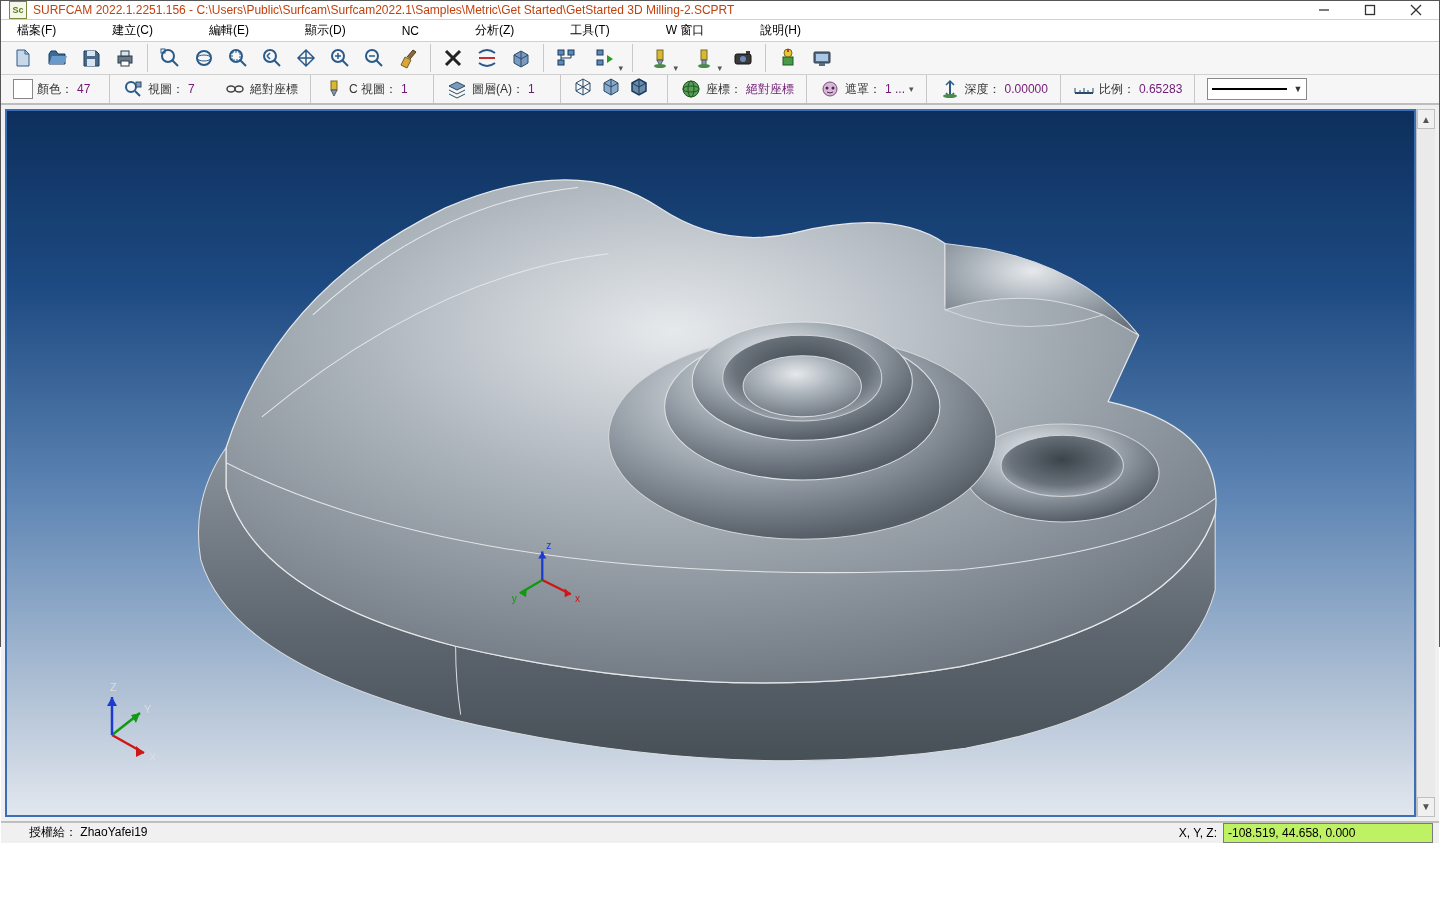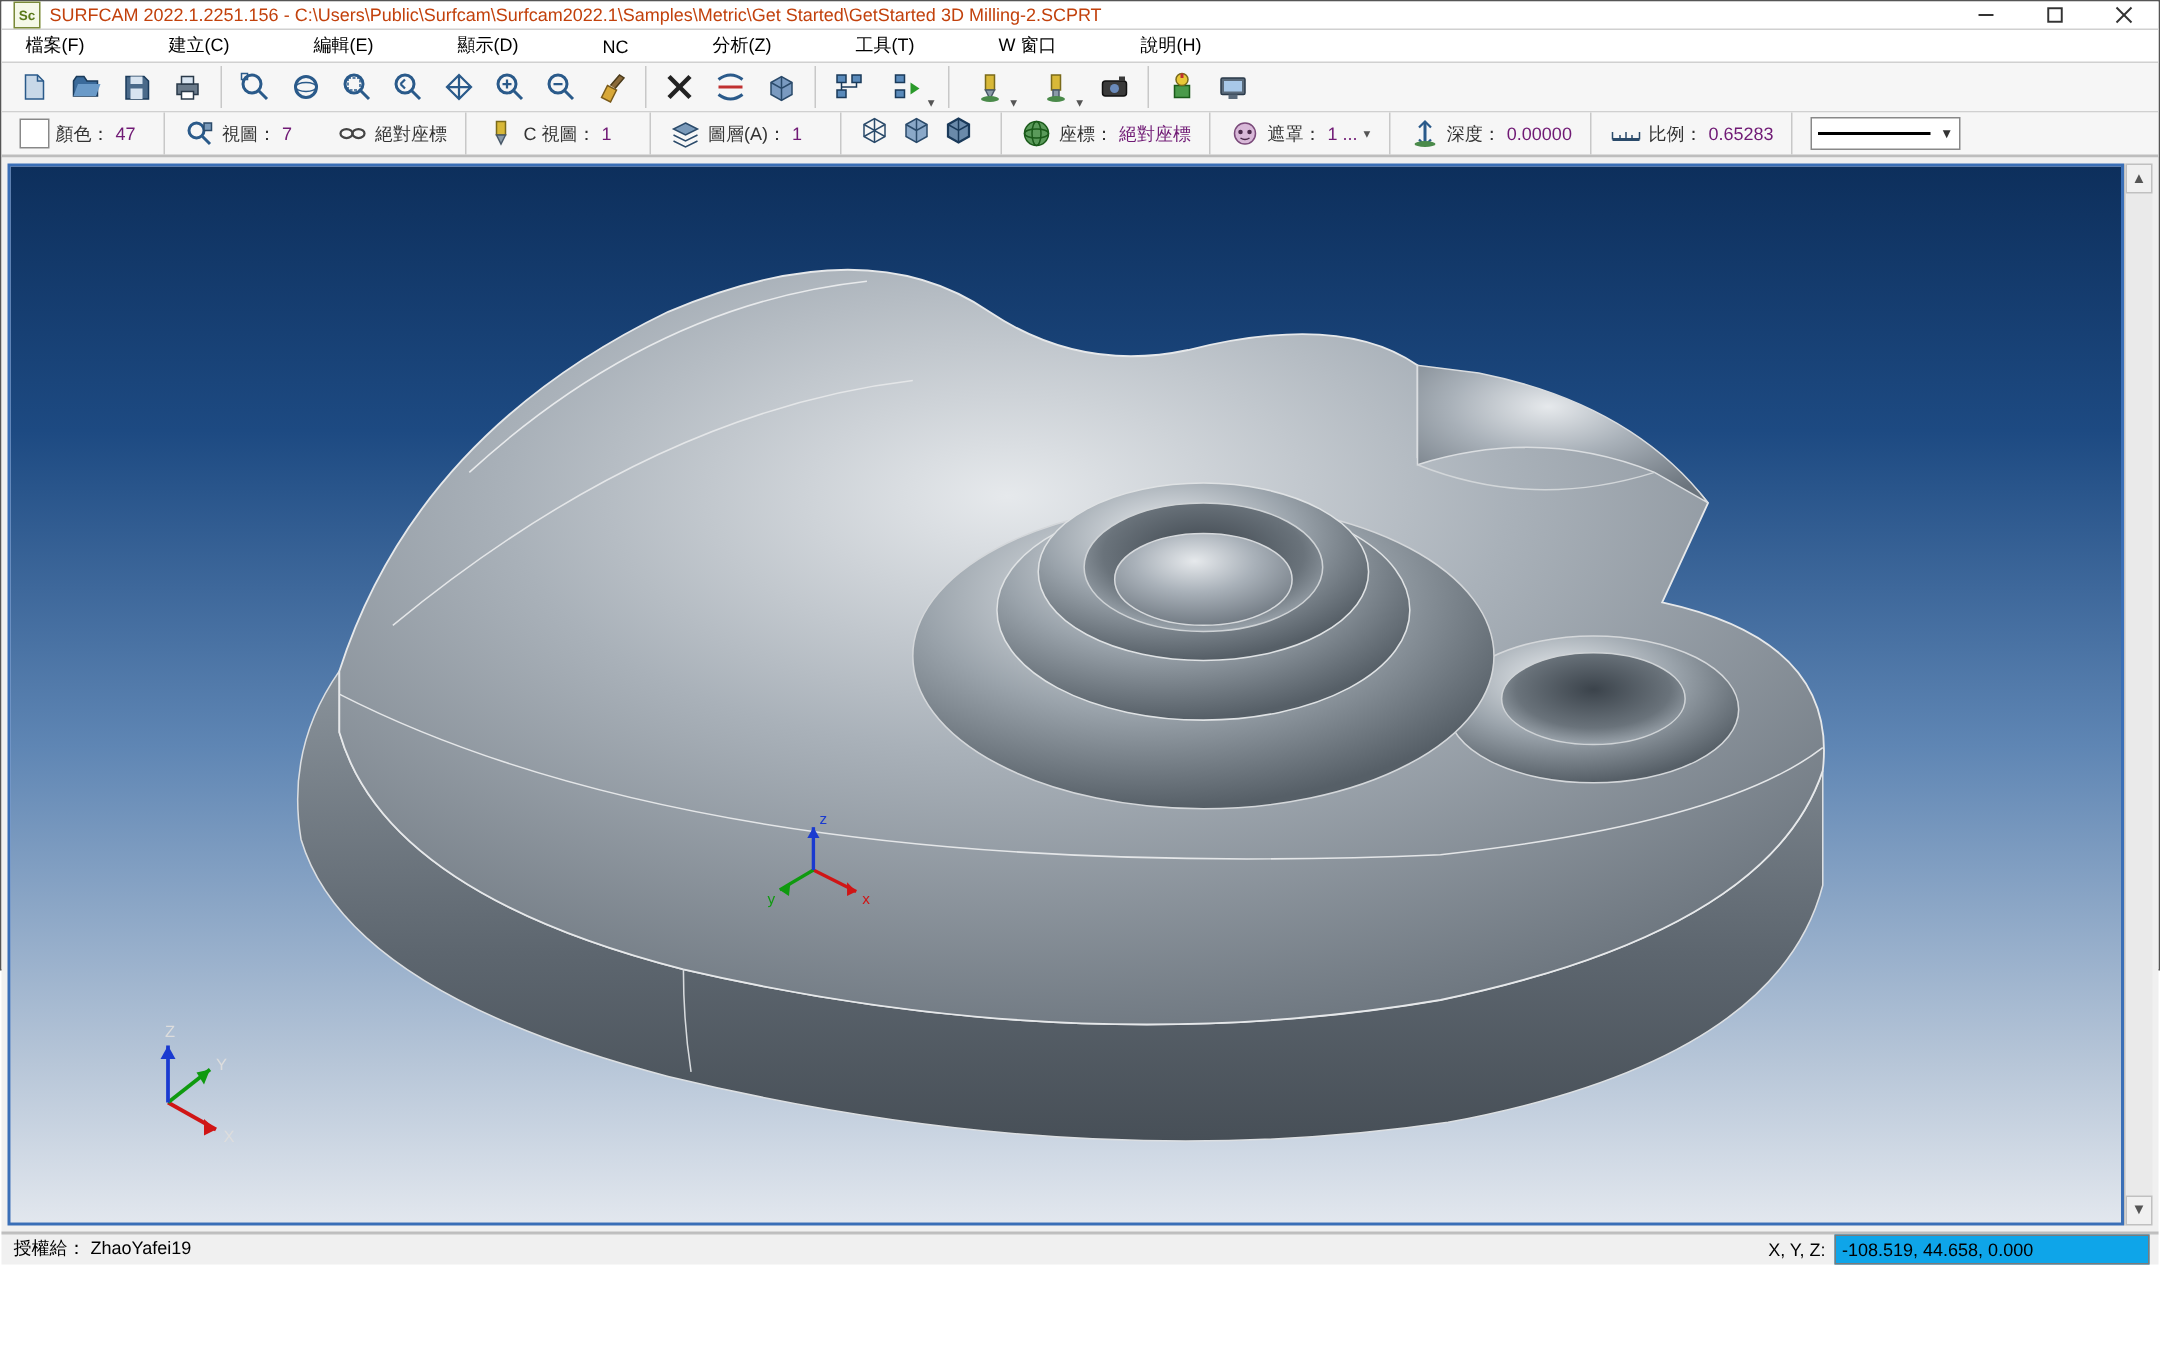--- a/index.html
+++ b/index.html
@@ -33,23 +33,23 @@
   .band{height:14px;background:#f0f0f0;border-bottom:1px solid #bdbdbd;}
   
   .viewport-frame{flex:1;display:flex;border-bottom:1px solid #bdbdbd;background:#f0f0f0;padding:4px;}
   .viewport{flex:1;position:relative;border:2px solid #3a6fb7;background:linear-gradient(to bottom,#0d2f5c 0%,#1d4a82 25%,#5f86b4 55%,#b7c6d8 85%,#e2e7ee 100%);overflow:hidden;}
   .axis-gizmo{position:absolute;left:80px;bottom:50px;}
   .scrollbar-v{width:18px;background:#eaeaea;border-left:1px solid #c0c0c0;display:flex;flex-direction:column;}
   .scrollbar-v .arrow{height:18px;display:flex;align-items:center;justify-content:center;font-size:10px;color:#555;background:#f0f0f0;border:1px solid #c0c0c0;}
   .scrollbar-v .track{flex:1;}
   
   .statusbar{height:24px;background:#f0f0f0;display:flex;align-items:center;font-size:12px;border-top:1px solid #c0c0c0;}
-  .statusbar .left{padding:0 8px;flex:1;}
+  .statusbar .left{padding:0 8px;flex:1;margin-left:20px;}
   .statusbar .xyz-lbl{padding:0 6px;}
-  .statusbar .xyz-box{width:200px;height:18px;border:1px solid #7a7a7a;background:#0ea5e9;padding:0 4px;display:flex;align-items:center;margin-right:6px;}
+  .statusbar .xyz-box{width:200px;height:18px;border:1px solid #7a7a7a;background:#bef264;padding:0 4px;display:flex;align-items:center;margin-right:6px;}
   svg{display:block;}
 </style>
 </head>
 <body>
 
 <div class="window">
 
   <div class="titlebar">
     <div class="app-icon">Sc</div>
     <div class="title">SURFCAM 2022.1.2251.156 - C:\Users\Public\Surfcam\Surfcam2022.1\Samples\Metric\Get Started\GetStarted 3D Milling-2.SCPRT</div>

